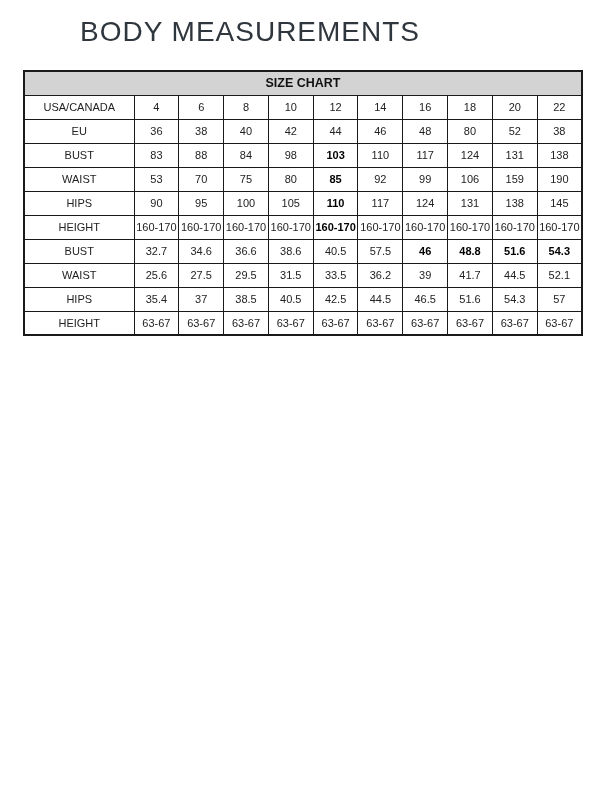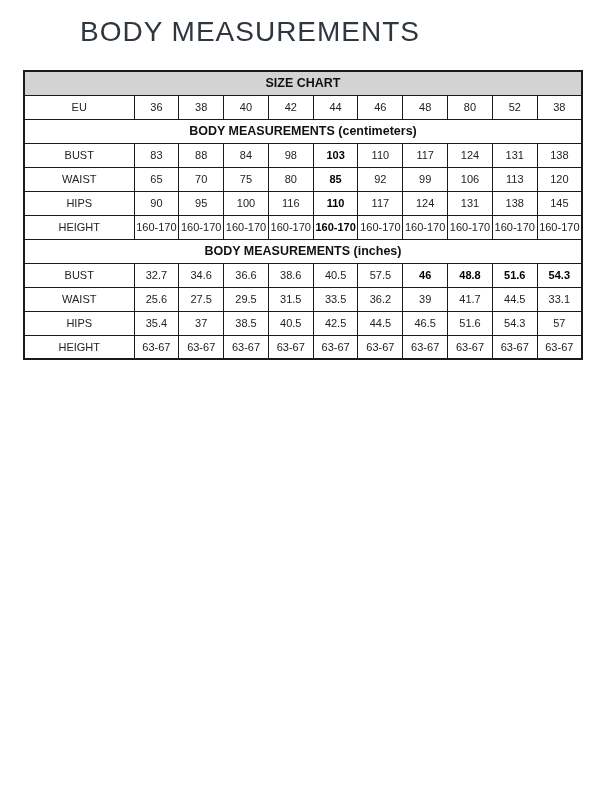--- a/index.html
+++ b/index.html
@@ -71,89 +71,96 @@
   <table class="size-chart">
     <colgroup>
       <col style="width:110px">
       <col span="10" style="width:44.8px">
     </colgroup>
     <tbody id="table-body">
         <tr>
           <td colspan="11" class="section-header first">SIZE CHART</td>
         </tr>
         <tr>
+          <td class="row-label">USA/CANADA</td>
+          <td class="shade">4</td>
+          <td>6</td>
+          <td class="shade">8</td>
+          <td>10</td>
+          <td class="shade">12</td>
+          <td>14</td>
+          <td class="shade">16</td>
+          <td>18</td>
+          <td class="shade">20</td>
+          <td>22</td>
+        </tr>
+        <tr>
           <td class="row-label">EU</td>
           <td class="shade">36</td>
           <td>38</td>
           <td class="shade">40</td>
           <td>42</td>
           <td class="shade">44</td>
           <td>46</td>
           <td class="shade">48</td>
           <td>80</td>
           <td class="shade">52</td>
           <td>38</td>
         </tr>
         <tr>
-          <td colspan="11" class="section-header">BODY MEASUREMENTS (centimeters)</td>
-        </tr>
-        <tr>
           <td class="row-label">BUST</td>
           <td class="shade">83</td>
           <td>88</td>
           <td class="shade">84</td>
           <td>98</td>
           <td class="shade bold">103</td>
           <td>110</td>
           <td class="shade">117</td>
           <td>124</td>
           <td class="shade">131</td>
           <td>138</td>
         </tr>
         <tr>
           <td class="row-label">WAIST</td>
-          <td class="shade">65</td>
+          <td class="shade">53</td>
           <td>70</td>
           <td class="shade">75</td>
           <td>80</td>
           <td class="shade bold">85</td>
           <td>92</td>
           <td class="shade">99</td>
           <td>106</td>
-          <td class="shade">113</td>
-          <td>120</td>
+          <td class="shade">159</td>
+          <td>190</td>
         </tr>
         <tr>
           <td class="row-label">HIPS</td>
           <td class="shade">90</td>
           <td>95</td>
           <td class="shade">100</td>
-          <td>116</td>
+          <td>105</td>
           <td class="shade bold">110</td>
           <td>117</td>
           <td class="shade">124</td>
           <td>131</td>
           <td class="shade">138</td>
           <td>145</td>
         </tr>
         <tr>
           <td class="row-label">HEIGHT</td>
           <td class="shade">160-170</td>
           <td>160-170</td>
           <td class="shade">160-170</td>
           <td>160-170</td>
           <td class="shade bold">160-170</td>
           <td>160-170</td>
           <td class="shade">160-170</td>
           <td>160-170</td>
           <td class="shade">160-170</td>
           <td>160-170</td>
-        </tr>
-        <tr>
-          <td colspan="11" class="section-header">BODY MEASUREMENTS (inches)</td>
         </tr>
         <tr>
           <td class="row-label">BUST</td>
           <td class="shade">32.7</td>
           <td>34.6</td>
           <td class="shade">36.6</td>
           <td>38.6</td>
           <td class="shade">40.5</td>
           <td>57.5</td>
           <td class="shade bold">46</td>
@@ -165,21 +172,21 @@
           <td class="row-label">WAIST</td>
           <td class="shade">25.6</td>
           <td>27.5</td>
           <td class="shade">29.5</td>
           <td>31.5</td>
           <td class="shade">33.5</td>
           <td>36.2</td>
           <td class="shade">39</td>
           <td>41.7</td>
           <td class="shade">44.5</td>
-          <td>33.1</td>
+          <td>52.1</td>
         </tr>
         <tr>
           <td class="row-label">HIPS</td>
           <td class="shade">35.4</td>
           <td>37</td>
           <td class="shade">38.5</td>
           <td>40.5</td>
           <td class="shade">42.5</td>
           <td>44.5</td>
           <td class="shade">46.5</td>

